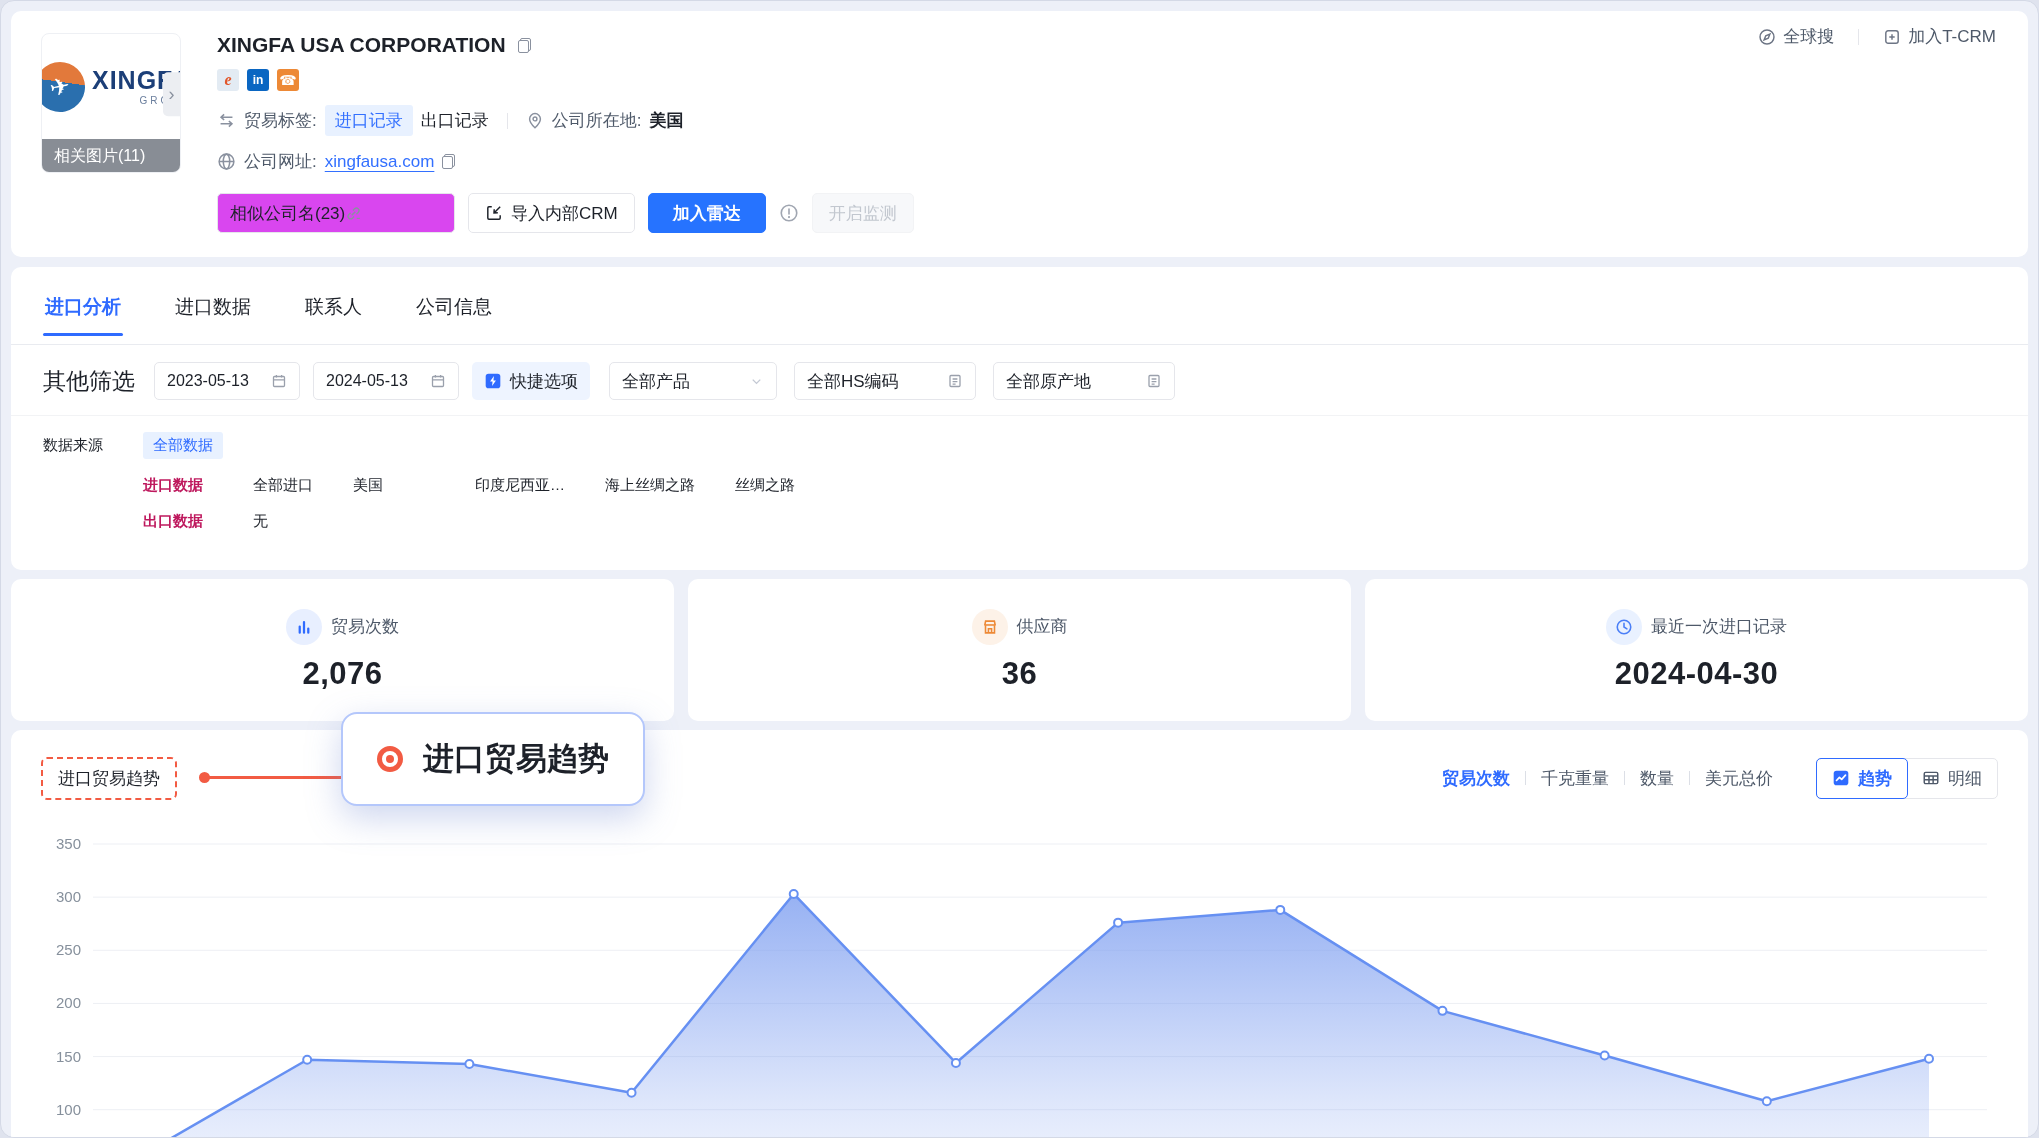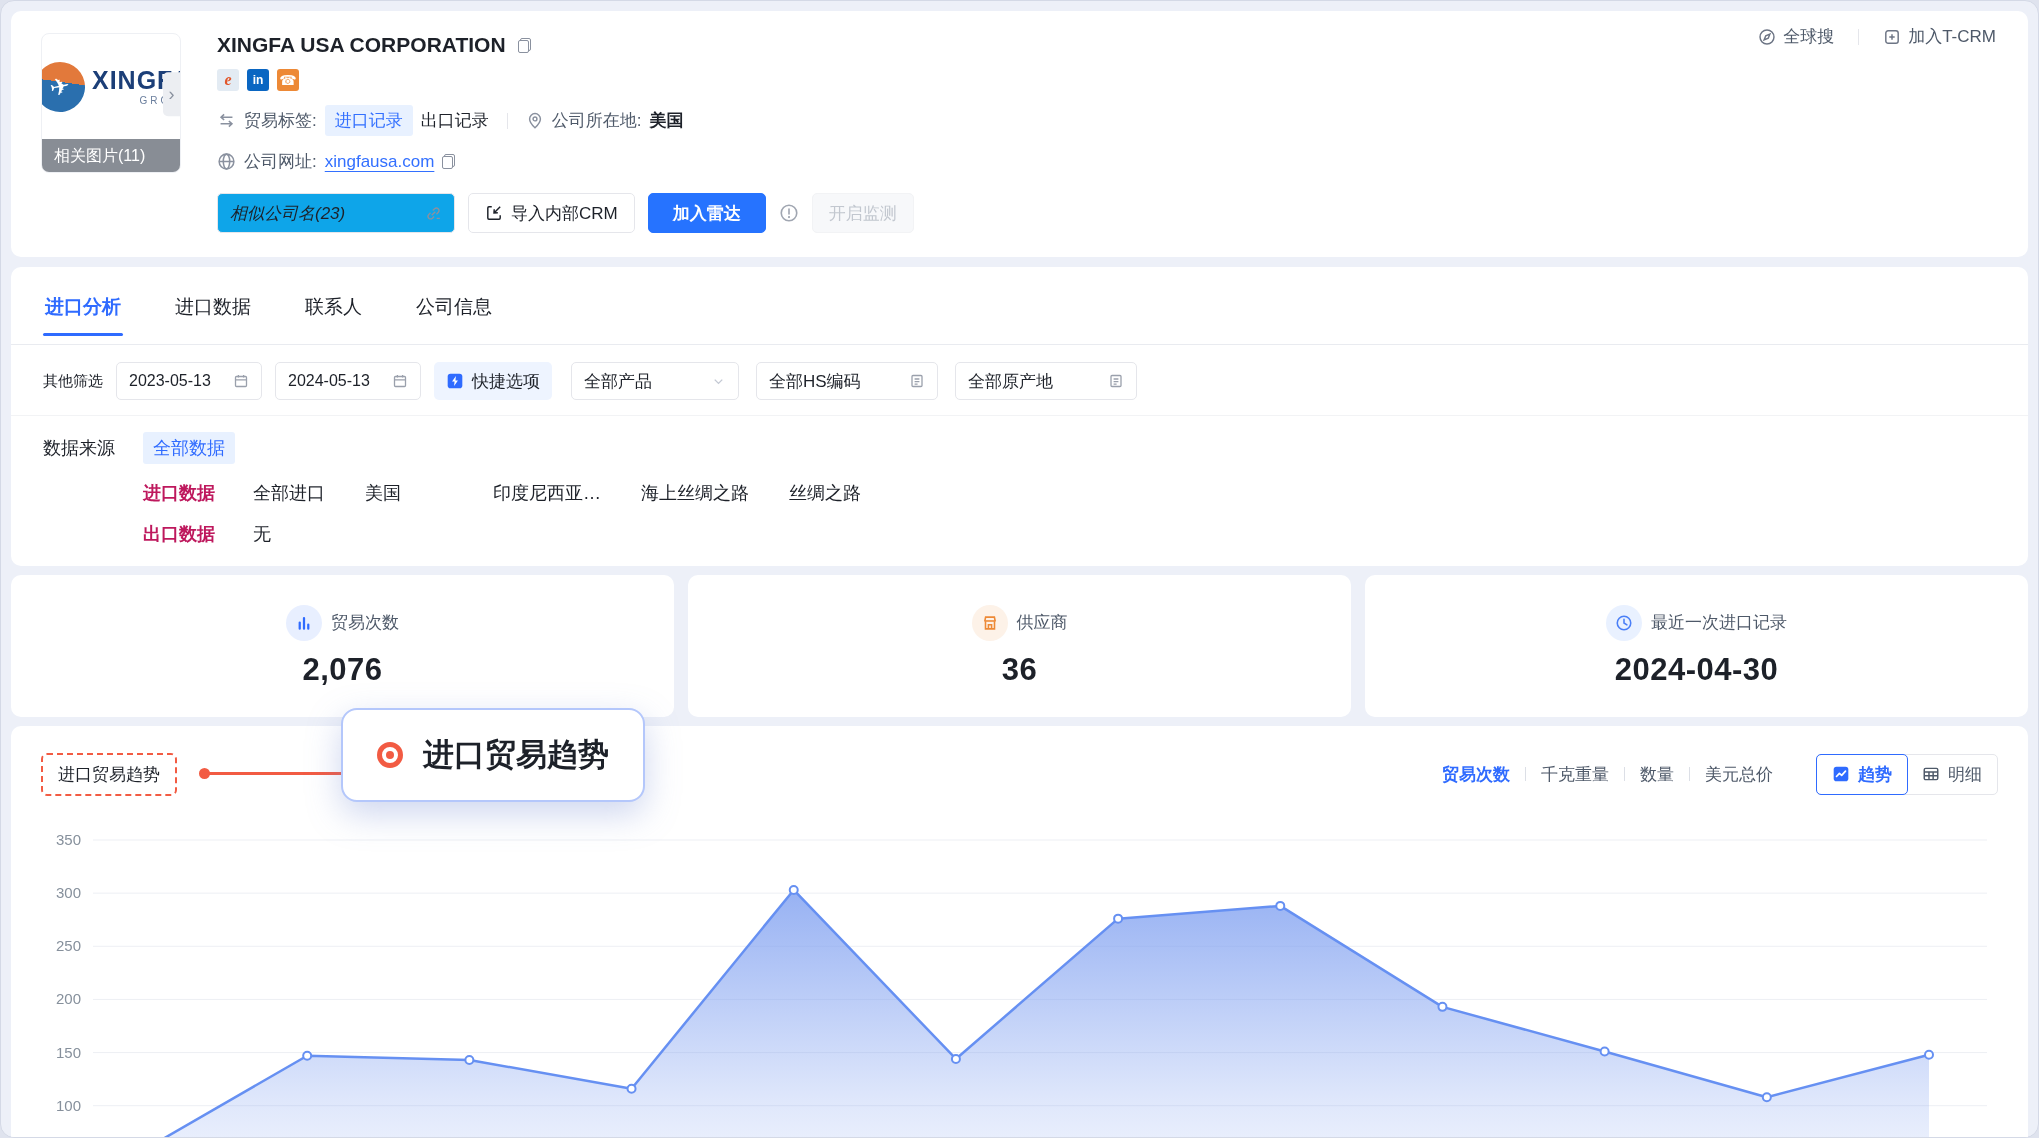--- a/index.html
+++ b/index.html
@@ -61,46 +61,46 @@
   .tag-plain { color: #1d2129; cursor: pointer; }
   .vdiv { width: 1px; height: 16px; background: #e5e6eb; margin: 0 10px; }
   .strong { color: #1d2129; font-weight: bold; }
   .weblink { color: #3370ff; text-decoration: underline; text-underline-offset: 4px; cursor: pointer; }
   .icon-copy { width: 13px; height: 15px; position: relative; display: inline-block; cursor: pointer; }
   .icon-copy::before { content: ""; position: absolute; right: 0; top: 0; width: 9px; height: 11px; border: 1.4px solid #8a919f; border-radius: 2px; background:#fff; }
   .icon-copy::after { content: ""; position: absolute; left: 0; bottom: 0; width: 9px; height: 11px; border: 1.4px solid #8a919f; border-radius: 2px; background: #fff; }
   .btn-row { display: flex; align-items: center; gap: 13px; margin-top: 20px; }
   .similar-box {
     width: 238px; height: 40px; border: 1px solid #e5e6eb; border-radius: 5px;
-    display: flex; align-items: center; justify-content: space-between;
-    padding: 0 12px; font-size: 17px; color: #1d2129; cursor: pointer; background: #0ea5e9; font-style: italic;
+    display: flex; align-items: center; 
+    padding: 0 12px; font-size: 17px; color: #1d2129; cursor: pointer; background: #d946ef;
   }
   .btn { height: 40px; border-radius: 5px; display: inline-flex; align-items: center; gap: 8px; padding: 0 16px; font-size: 17px; cursor: pointer; border: 1px solid #e5e6eb; background: #fff; color: #1d2129; justify-content: space-between; }
   .btn-primary { background: #2673ff; border-color: #2673ff; color: #fff; font-weight: bold; padding: 0 24px; }
   .btn-disabled { background: #f7f8fa; border-color: #f2f3f5; color: #c2c7cf; cursor: default; }
   .info-ico { color: #a0a6b1; display: inline-flex; cursor: pointer; }
   .top-actions { position: absolute; top: 14px; right: 32px; display: flex; align-items: center; gap: 14px; font-size: 17px; color: #4e5969; }
   .top-action { display: inline-flex; align-items: center; gap: 7px; cursor: pointer; }
   .top-action .ico { color: #6d7585; display: inline-flex; }
 
   
   .main-card { margin: 10px 10px 0; }
   .tabs { display: flex; gap: 50px; padding: 8px 32px; border-bottom: 1px solid #e9ebf0; }
   .tab { font-size: 19px; color: #1d2129; padding: 19px 2px 16px; position: relative; cursor: pointer; }
   .tab.active { color: #2f6bff; font-weight: bold; }
   .tab.active::after { content: ""; position: absolute; left: 0; right: 0; bottom: 0; height: 3px; background: #2f6bff; border-radius: 2px; }
   .filter-row { display: flex; align-items: center; gap: 13px; padding: 17px 32px 15px; border-bottom: 1px solid #f2f3f5; }
-  .filter-label { font-size: 15px; color: #1d2129; }
+  .filter-label { font-size: 23px; color: #1d2129; margin-right: 6px; }
   .field { height: 38px; border: 1px solid #e5e6eb; border-radius: 5px; background: #fff; display: inline-flex; align-items: center; justify-content: space-between; padding: 0 12px; font-size: 16px; color: #1d2129; cursor: pointer; }
   .field .ico { color: #9aa0ac; display: inline-flex; margin-left: 12px; }
   .field.date { width: 146px; }
   .field.sel  { width: 168px; font-size: 17px; }
   .field.sel2 { width: 182px; font-size: 17px; margin-left: 4px; }
   .chip-quick { height: 38px; background: #eef4ff; border-radius: 5px; display: inline-flex; align-items: center; gap: 8px; padding: 0 12px; font-size: 17px; color: #1d2129; cursor: pointer; }
-  .ds-block { padding: 16px 32px 20px; font-size: 18px; }
+  .ds-block { padding: 16px 32px 39px; font-size: 15px; }
   .ds-row { display: flex; align-items: center; }
   .ds-row + .ds-row { margin-top: 17px; }
   .ds-col-label { width: 100px; flex: none; color: #1d2129; }
   .ds-all { background: #e8f1ff; color: #2f6bff; padding: 4px 10px; border-radius: 3px; cursor: pointer; }
   .ds-sub { font-weight: bold; color: #be185d; width: 110px; flex: none; }
   .ds-items { display: flex; gap: 40px; color: #1d2129; }
   .ds-items .gap-after { margin-right: 52px; }
 
   
   .stats-row { display: flex; gap: 14px; margin: 9px 10px 0; }

